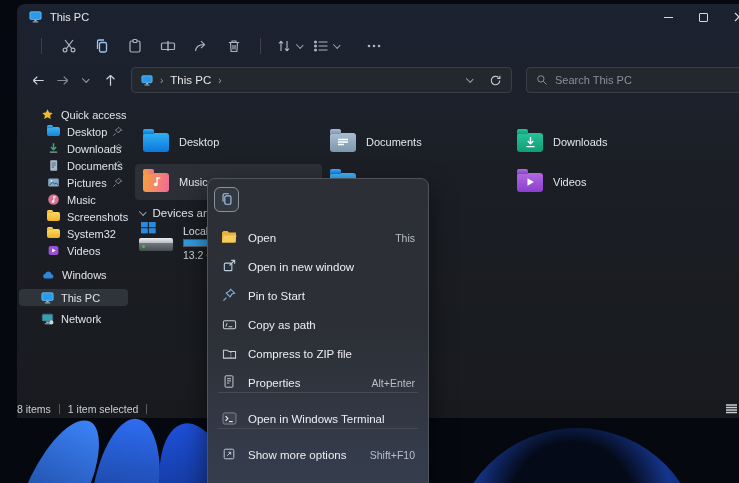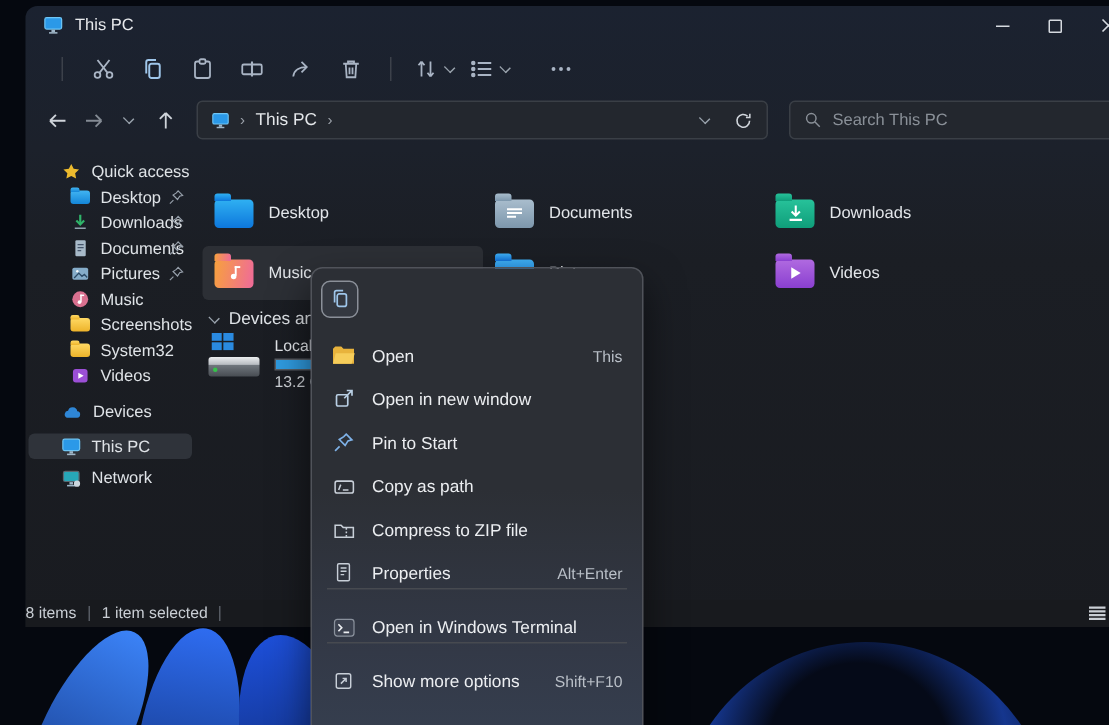--- a/index.html
+++ b/index.html
@@ -357,21 +357,21 @@
             </svg>
           </span>
         <span>Videos</span>
       </div>
       <div class="side-item gap7">
         <span>
             <svg width="14" height="11" viewBox="0 0 16 12">
               <path d="M4 10.5h7.6a2.4 2.4 0 0 0 .4-4.8A3.6 3.6 0 0 0 5 5.2 2.8 2.8 0 0 0 4 10.5z" fill="#2e86d6"></path>
             </svg>
           </span>
-        <span>Devices</span>
+        <span>Windows</span>
       </div>
       <div class="side-item sel gap6">
         <span>
             <svg width="13" height="12" viewBox="0 0 16 15">
               <rect x="1" y="1" width="14" height="9.5" rx="1.5" fill="#2b99e8" stroke="#6fc6f5" stroke-width="1"></rect>
               <rect x="6.5" y="11" width="3" height="2" fill="#9fb6c8"></rect>
               <rect x="4.5" y="13" width="7" height="1.3" fill="#9fb6c8"></rect>
             </svg>
           </span>
         <span>This PC</span>

